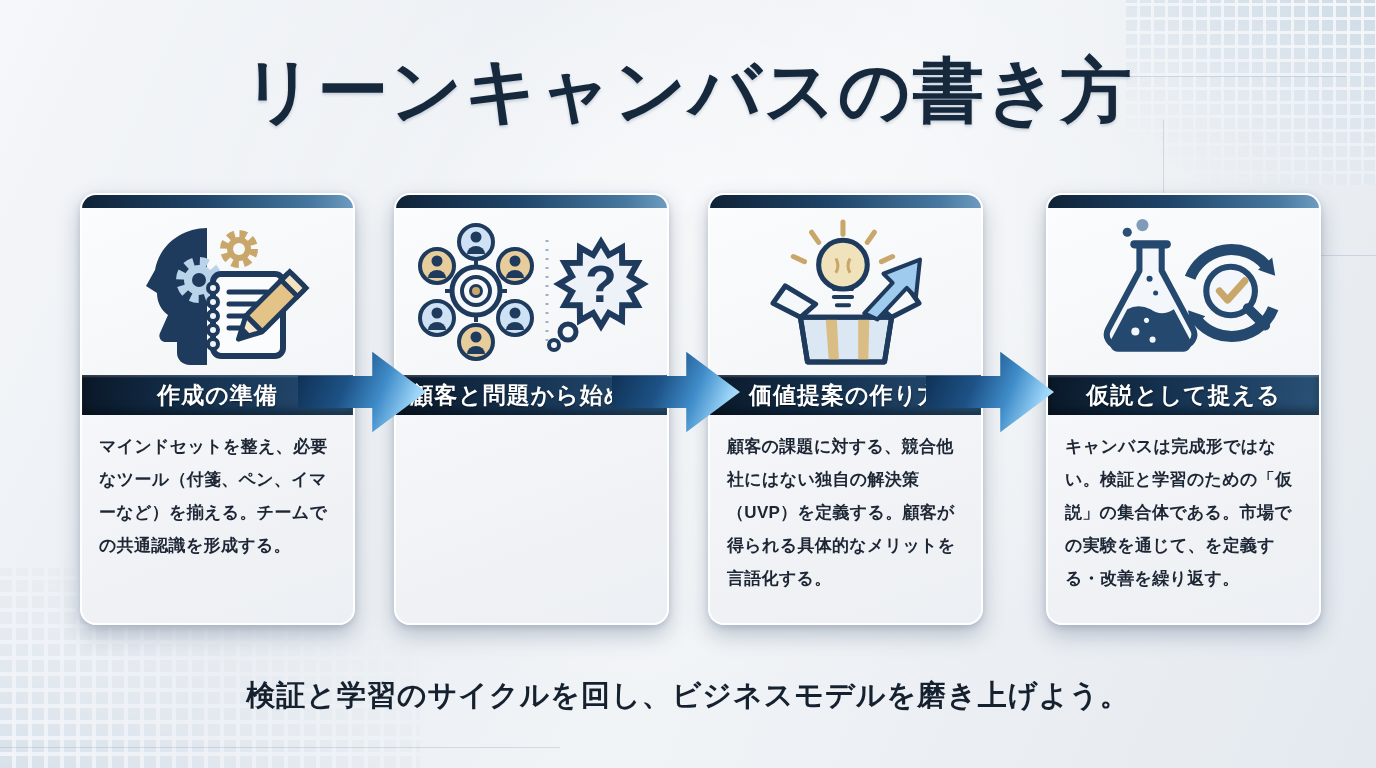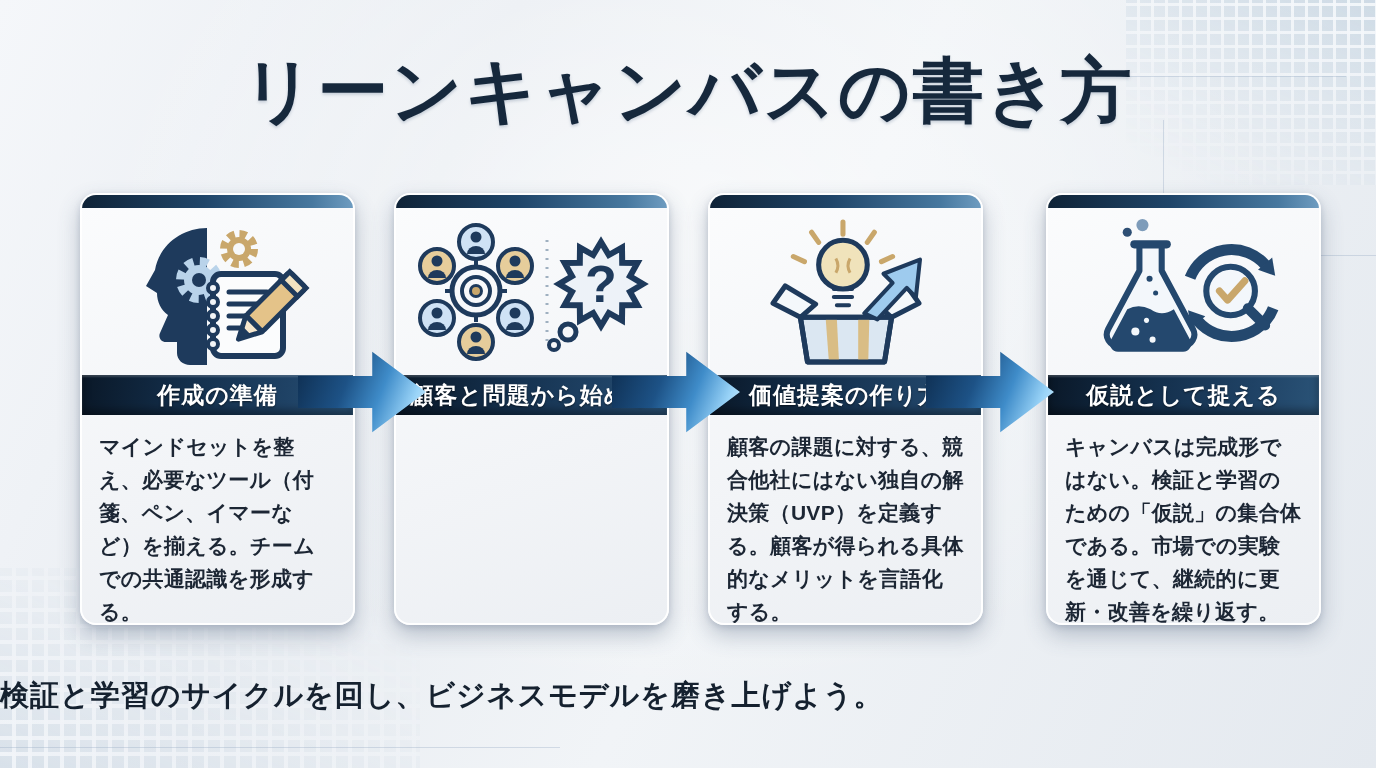--- a/index.html
+++ b/index.html
@@ -69,35 +69,35 @@
   .card-banner {
     height:40px; flex:0 0 auto;
     display:flex; align-items:center; justify-content:center;
     background: linear-gradient(95deg, #0a1828 0%, #14304d 40%, #1f4265 75%, #2a5377 100%);
     box-shadow: inset 0 2px 2px rgba(255,255,255,.18), inset 0 -5px 9px rgba(0,0,0,.38);
     color:#ffffff; font-size:23px; font-weight:700; letter-spacing:1px;
     text-shadow: 0 1px 2px rgba(0,0,0,.55);
   }
   .card-body {
     padding:15px 17px 0 17px;
-    font-size:21px; line-height:33px; font-weight:600;
+    font-size:17px; line-height:33px; font-weight:600;
     color:#1c2634; letter-spacing:.3px; text-align:left;
   }
 
   .flow-arrow {
     position:absolute; top:350px; width:128px; height:84px; z-index:5;
     background: linear-gradient(112deg, #0d2b4c 0%, #1d5286 38%, #3f8cc9 62%, #9ad4f8 84%, #d6eefc 100%);
     clip-path: polygon(0 31%, 58% 31%, 58% 2%, 100% 50%, 58% 98%, 58% 69%, 0 69%);
     filter: drop-shadow(0 0 7px rgba(120,195,255,.85));
   }
   .arrow-1 { left:298px; } .arrow-2 { left:612px; } .arrow-3 { left:926px; }
 
   .footer-message {
     position:absolute; top:676px; left:0; width:100%;
-    text-align:left;
+    text-align:center;
     font-size:29px; font-weight:700; letter-spacing:1px;
     color:#15212f;
   }
 </style>
 </head>
 <body>
 
 <div class="sheen"></div>
 <div class="mosaic mosaic-tr"></div>
 <div class="mosaic mosaic-bl"></div>
@@ -248,20 +248,20 @@
         <polygon points="110,93 127,99 113,111"></polygon>
       </g>
       <g>
         <circle cx="152" cy="74" r="24" fill="#f3f7fb" stroke="#24486e" stroke-width="6"></circle>
         <line x1="169" y1="91" x2="186" y2="108" stroke="#24486e" stroke-width="10" stroke-linecap="round"></line>
         <path d="M141 74 l8 9 l17 -19" fill="none" stroke="#c9a76b" stroke-width="7" stroke-linecap="round" stroke-linejoin="round"></path>
       </g>
     </svg>
   </div>
   <div class="card-banner">仮説として捉える</div>
-  <div class="card-body">キャンバスは完成形ではない。検証と学習のための「仮説」の集合体である。市場での実験を通じて、継続的に更新・改善を繰り返す。</div>
+  <div class="card-body">キャンバスは完成形ではない。検証と学習のための「仮説」の集合体である。市場での実験を通じて、を定義する・改善を繰り返す。</div>
 </div>
 
 <div class="flow-arrow arrow-1"></div>
 <div class="flow-arrow arrow-2"></div>
 <div class="flow-arrow arrow-3"></div>
 
 <div class="footer-message">検証と学習のサイクルを回し、ビジネスモデルを磨き上げよう。</div>
 
 </body></html>

